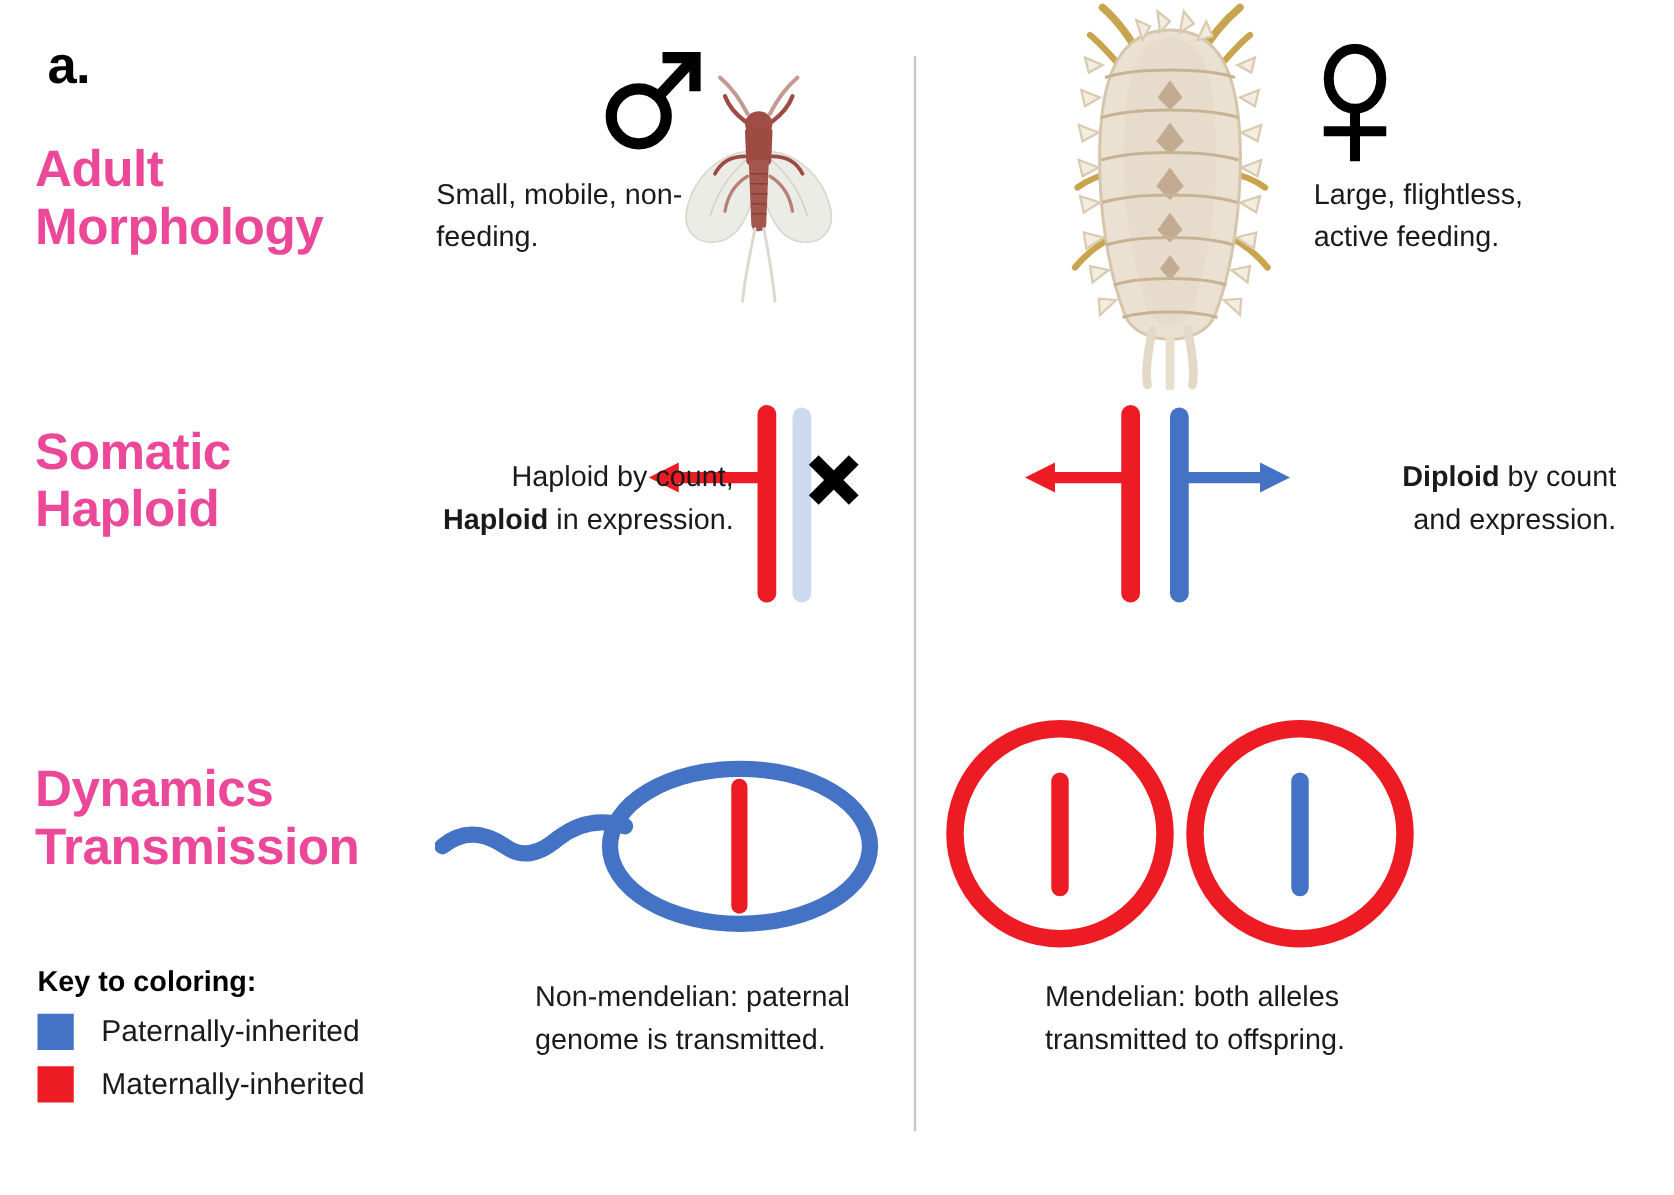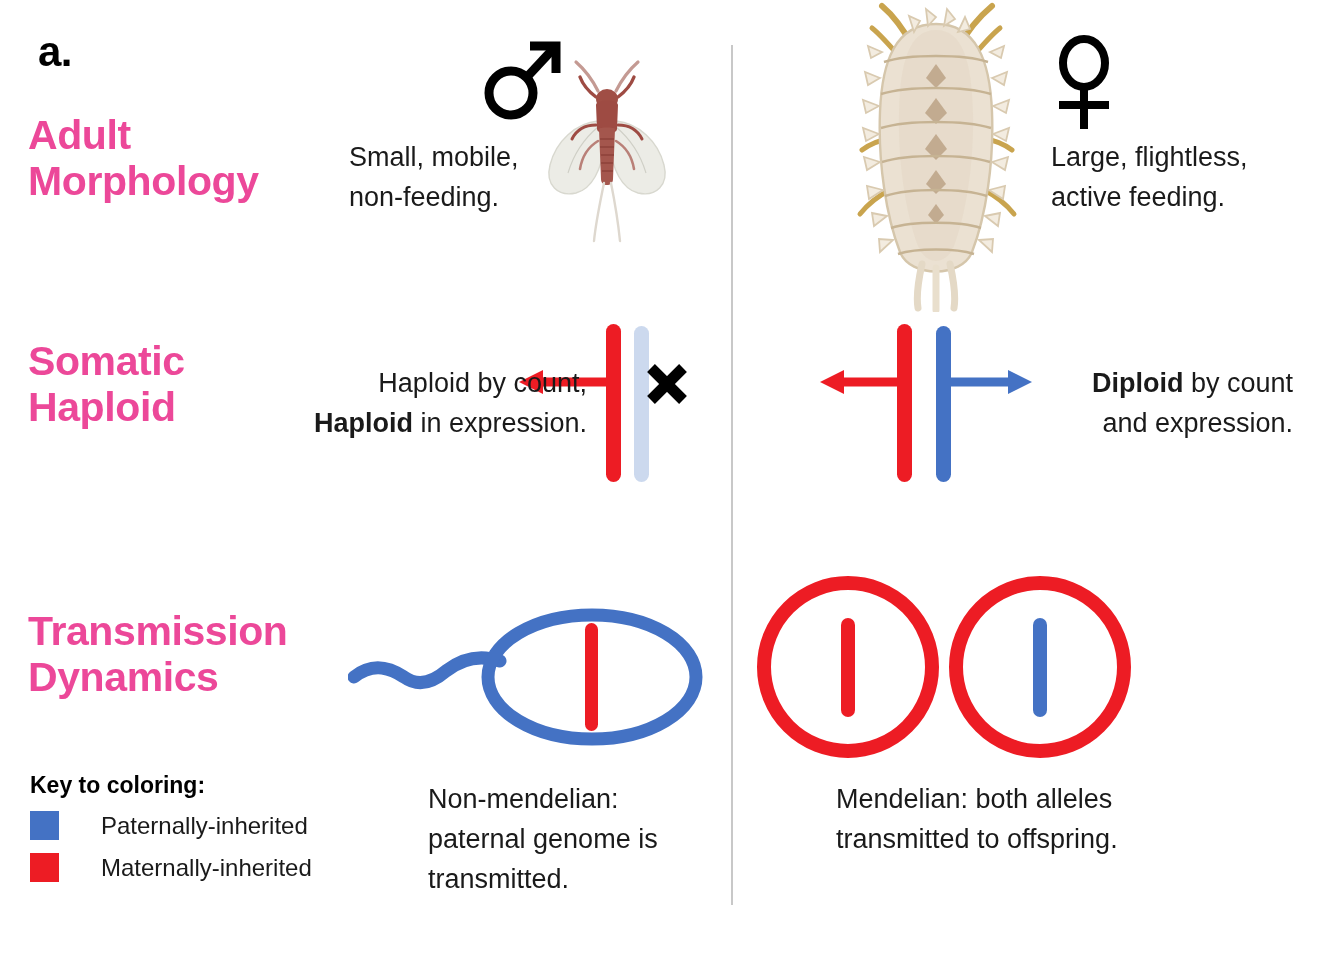--- a/index.html
+++ b/index.html
@@ -40,21 +40,21 @@
     color: #ec4899;
     line-height: 1.13;
     letter-spacing: -0.4px;
   }
   #label-morphology { left: 28px; top: 112px; }
   #label-genetics   { left: 28px; top: 338px; }
   #label-transmission { left: 28px; top: 608px; }
 
   
   .desc {
-    font-size: 27px;
+    font-size: 23px;
     color: #1a1a1a;
     line-height: 1.48;
   }
   .desc b { font-weight: bold; }
 
   #desc-male-morph   { left: 349px; top: 138px; width: 205px; text-align: left; }
   #desc-female-morph { left: 1051px; top: 138px; width: 230px; text-align: left; }
   #desc-male-gen     { left: 282px; top: 364px; width: 305px; text-align: right; }
   #desc-female-gen   { left: 1048px; top: 364px; width: 245px; text-align: right; }
   #caption-male      { left: 428px; top: 780px; width: 280px; text-align: left; }
@@ -94,21 +94,20 @@
   #key-title {
     font-size: 23px;
     font-weight: bold;
     color: #000000;
     margin-bottom: 12px;
   }
   .key-row {
     display: flex;
     align-items: center;
     margin-bottom: 13px;
-    gap: 20px;
   }
   .key-swatch {
     width: 29px;
     height: 29px;
     flex: 0 0 auto;
   }
   .key-text {
     font-size: 24px;
     color: #1a1a1a;
     margin-left: 22px;
@@ -128,22 +127,22 @@
     <div>Adult</div>
     <div>Morphology</div>
   </div>
 
   <div class="abs row-label" id="label-genetics">
     <div>Somatic</div>
     <div>Haploid</div>
   </div>
 
   <div class="abs row-label" id="label-transmission">
+    <div>Dynamics</div>
     <div>Transmission</div>
-    <div>Dynamics</div>
   </div>
 
   <div class="abs sex-symbol" id="male-symbol">
     <svg width="82" height="90" viewBox="0 0 82 90" aria-hidden="true">
       <circle cx="29" cy="60" r="22" fill="none" stroke="#000000" stroke-width="9"></circle>
       <line x1="45" y1="44" x2="72" y2="15" stroke="#000000" stroke-width="9" stroke-linecap="butt"></line>
       <polyline points="48,13 74,13 74,40" fill="none" stroke="#000000" stroke-width="9" stroke-linecap="butt"></polyline>
     </svg>
   </div>
 

